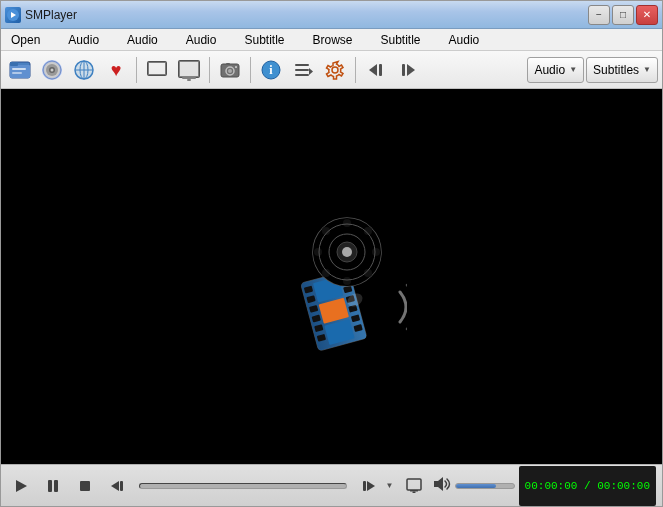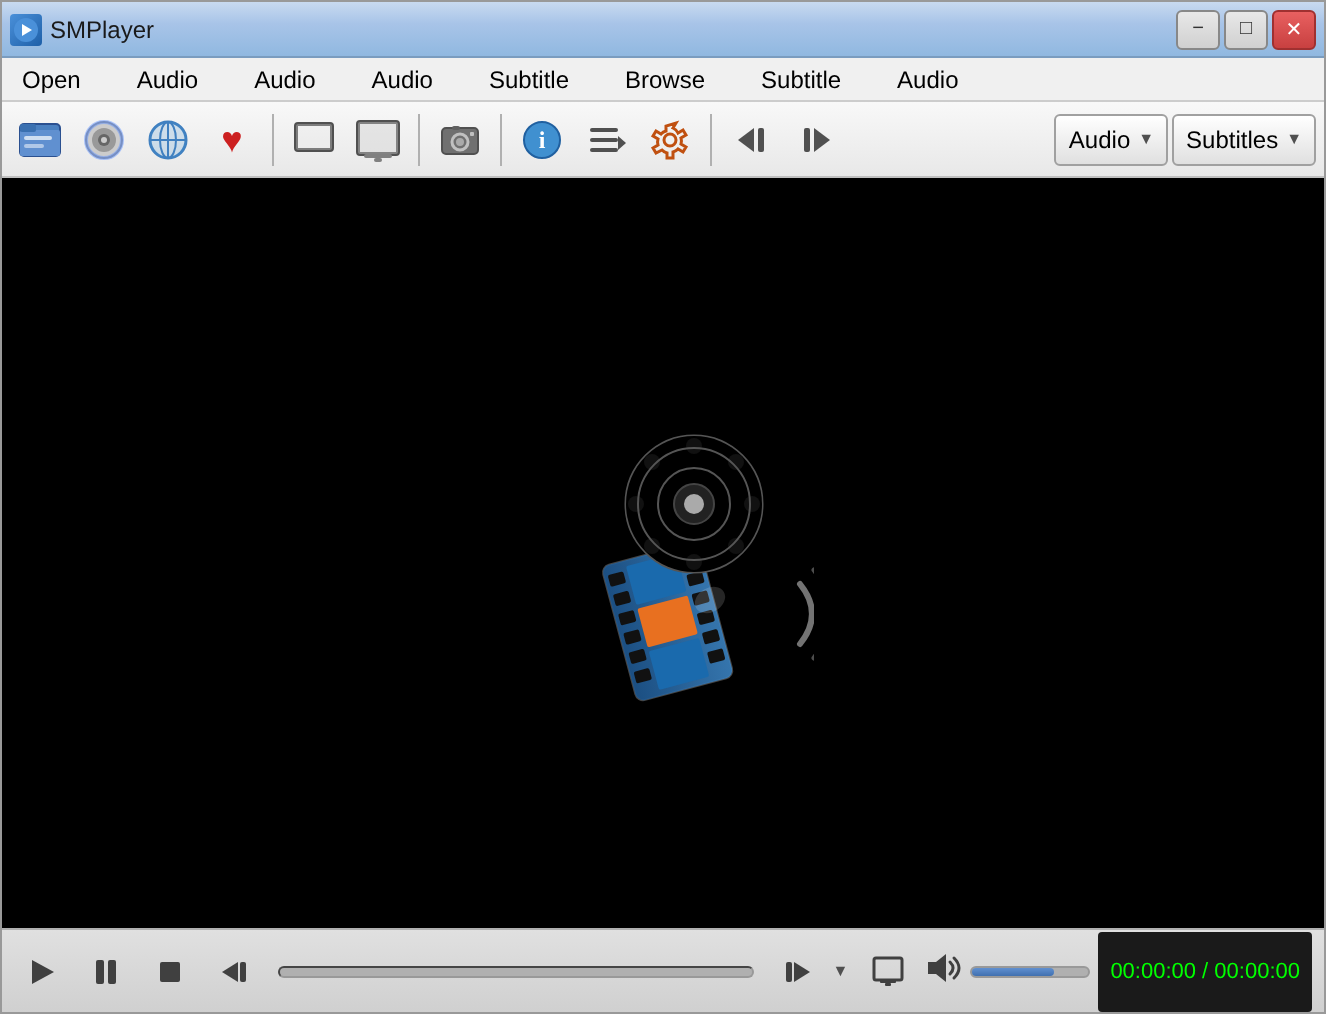--- a/index.html
+++ b/index.html
@@ -202,21 +202,21 @@
     #volume-fill {
       height: 100%;
       width: 70%;
       background: linear-gradient(to bottom, #6090d0, #4070b0);
       border-radius: 3px;
     }
     
     #time-display {
       background: #1a1a1a;
       color: #00ff00;
-      font-family: Liberation Sans, sans-serif;
+      font-family: Liberation Mono, monospace;
       font-size: 11px;
       padding: 14px 6px;
       border-radius: 2px;
       white-space: nowrap;
     }
     
     #fullscreen-ctrl {
       width: 26px;
       height: 26px;
       display: flex; align-items: center; justify-content: center;

